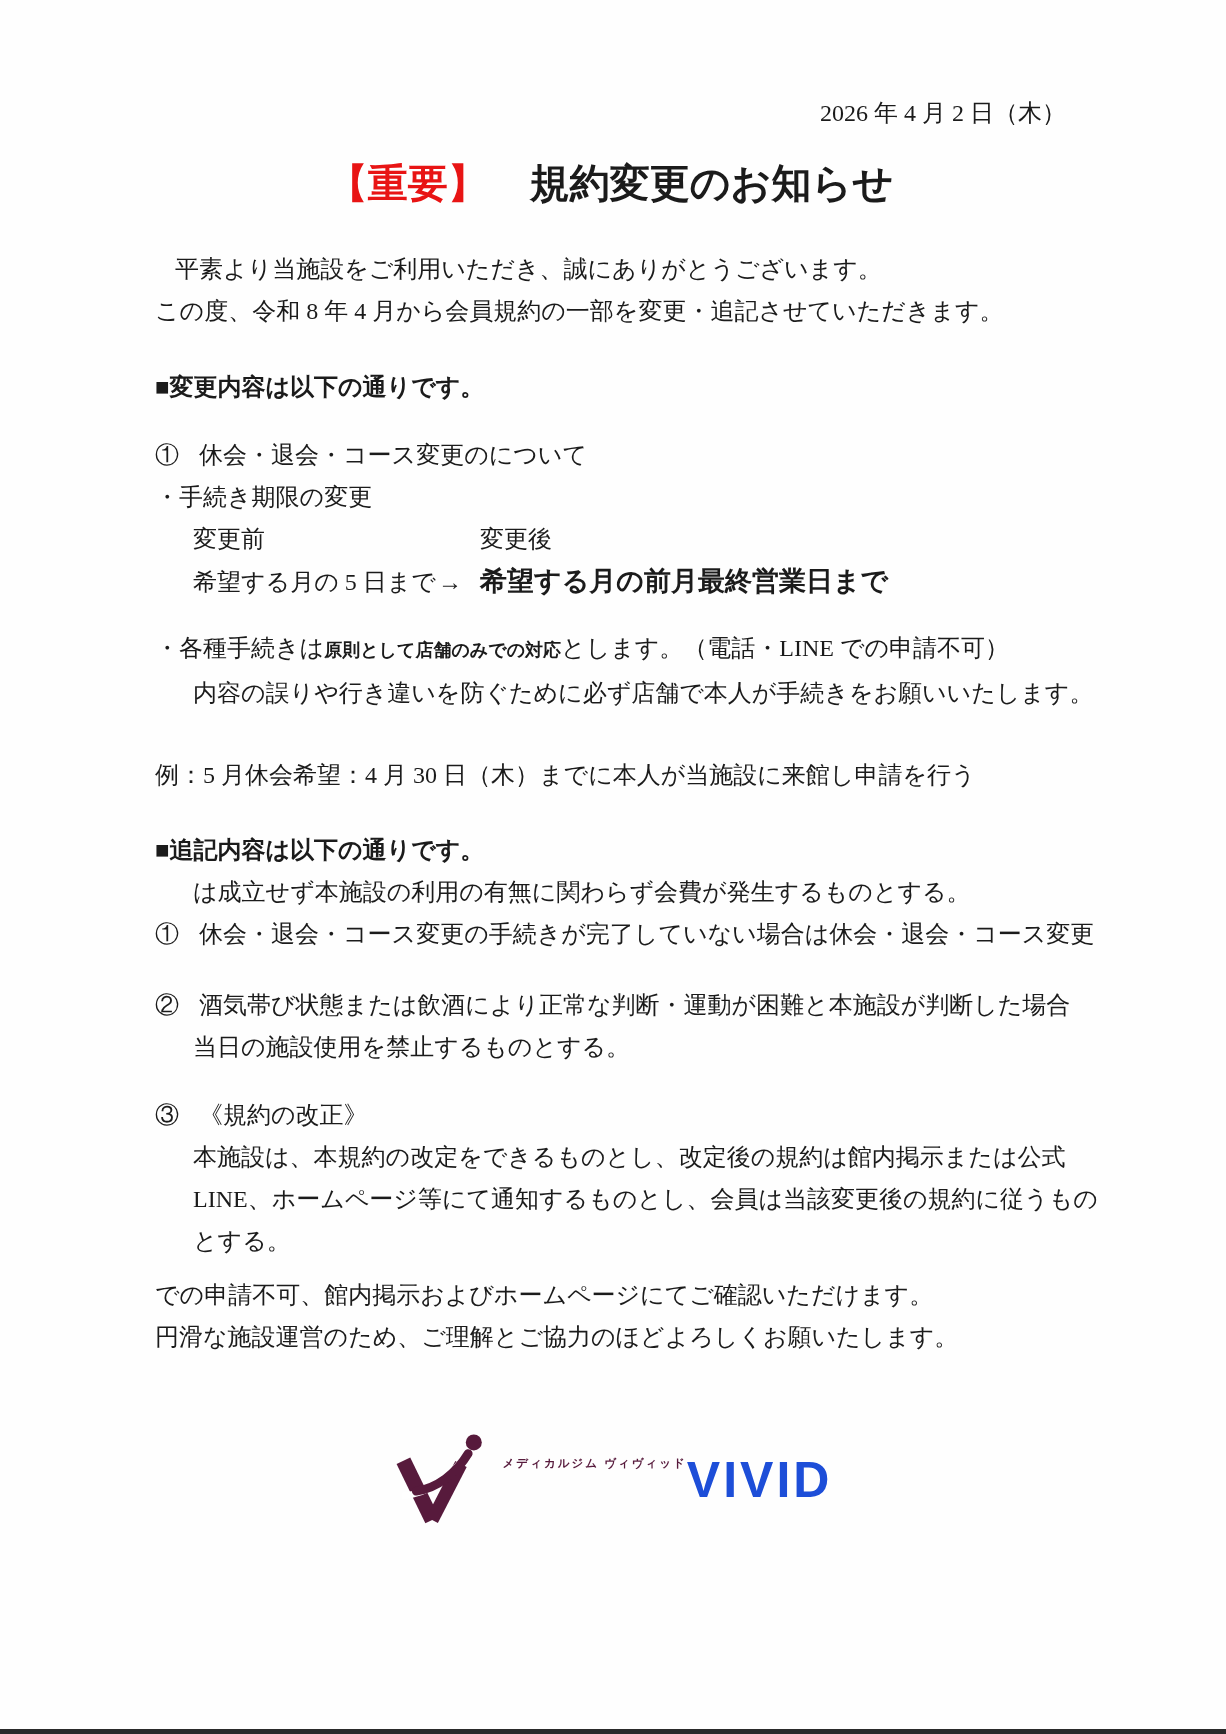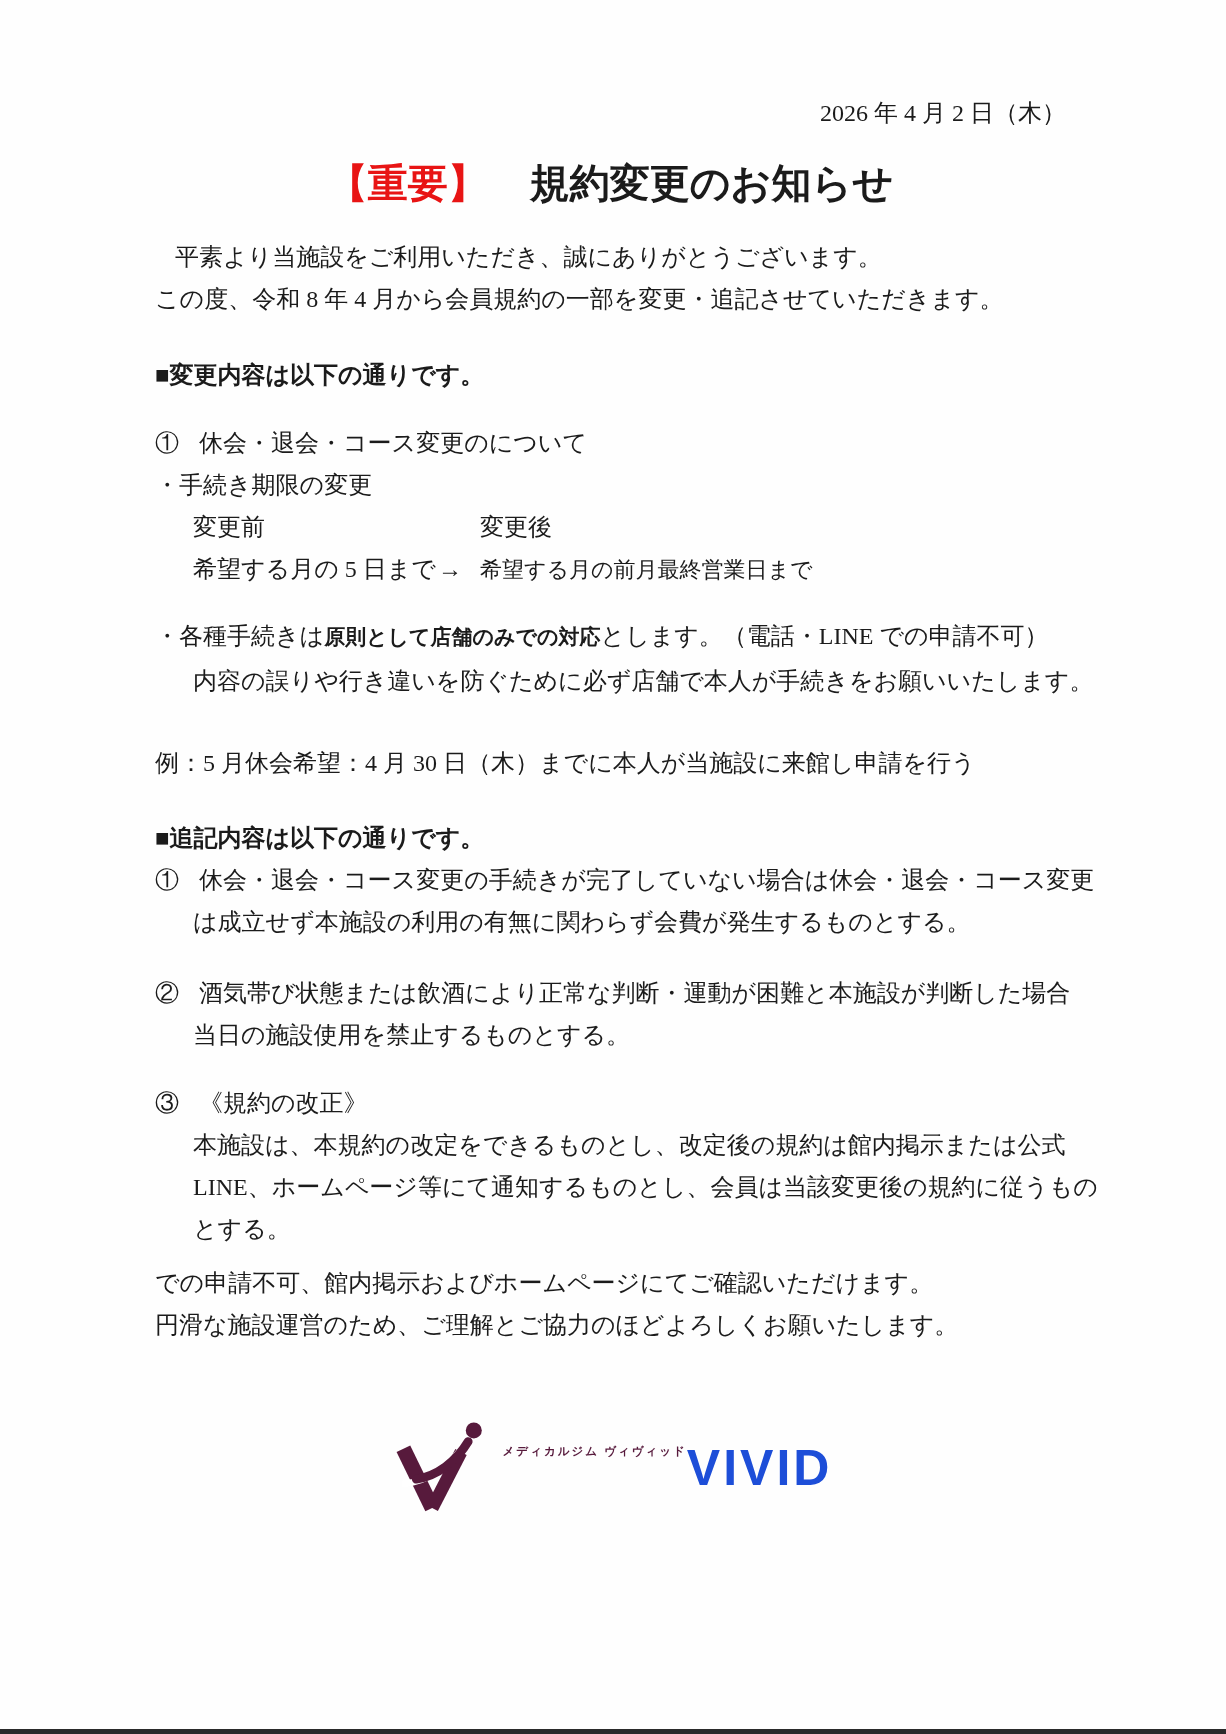--- a/index.html
+++ b/index.html
@@ -24,34 +24,34 @@
   }
   .title {
     margin: 26px 0 0 0;
     font-size: 40px;
     line-height: 48px;
     font-weight: bold;
     text-align: center;
     white-space: nowrap;
   }
   .title .tag { color: #e81414; margin-right: 42px; }
-  .intro { margin-top: 28px; }
+  .intro { margin-top: 40px; }
   .line { display: block; white-space: nowrap; }
   .indent1 { text-indent: 20px; }
   .sec-heading { margin-top: 34px; font-weight: bold; }
   .sec-heading2 { margin-top: 33px; }
   .item-line { margin-top: 26px; }
   .num { display: inline-block; width: 44px; }
   .cont { padding-left: 38px; }
   .row { padding-left: 38px; white-space: nowrap; }
   .before-label { display: inline-block; width: 287px; }
   .before-val { display: inline-block; width: 245px; }
   .arrow { display: inline-block; width: 42px; }
-  .after-val { font-weight: normal; font-size: 22px; }
-  .bold-inline { font-weight: bold; font-size: 21px; font-family: Liberation Mono, monospace; }
+  .after-val { font-weight: bold; font-size: 27px; }
+  .bold-inline { font-weight: bold; font-size: 18px; font-family: Liberation Mono, monospace; }
   .bullet2 { margin-top: 24px; }
   .example { margin-top: 40px; }
   .add-item2 { margin-top: 29px; }
   .add-item3 { margin-top: 26px; }
   .closing { margin-top: 12px; }
   .logo {
     margin-top: 74px;
     display: flex;
     justify-content: center;
     align-items: center;
@@ -112,22 +112,22 @@
     <div class="bullet2">
       <span class="line"><span>・各種手続きは</span><span class="bold-inline">原則として店舗のみでの対応</span><span>とします。（電話・LINE での申請不可）</span></span>
       <span class="line cont">内容の誤りや行き違いを防ぐために必ず店舗で本人が手続きをお願いいたします。</span>
     </div>
 
     <div class="example">例：5 月休会希望：4 月 30 日（木）までに本人が当施設に来館し申請を行う</div>
 
     <div class="sec-heading sec-heading2">■追記内容は以下の通りです。</div>
 
     <div class="add-item">
+      <div class="line cont">は成立せず本施設の利用の有無に関わらず会費が発生するものとする。</div>
       <div class="line"><span class="num">①</span><span>休会・退会・コース変更の手続きが完了していない場合は休会・退会・コース変更</span></div>
-      <div class="line cont">は成立せず本施設の利用の有無に関わらず会費が発生するものとする。</div>
     </div>
 
     <div class="add-item add-item2">
       <div class="line"><span class="num">②</span><span>酒気帯び状態または飲酒により正常な判断・運動が困難と本施設が判断した場合</span></div>
       <div class="line cont">当日の施設使用を禁止するものとする。</div>
     </div>
 
     <div class="add-item add-item3">
       <div class="line"><span class="num">③</span><span>《規約の改正》</span></div>
       <div class="line cont">本施設は、本規約の改定をできるものとし、改定後の規約は館内掲示または公式</div>

